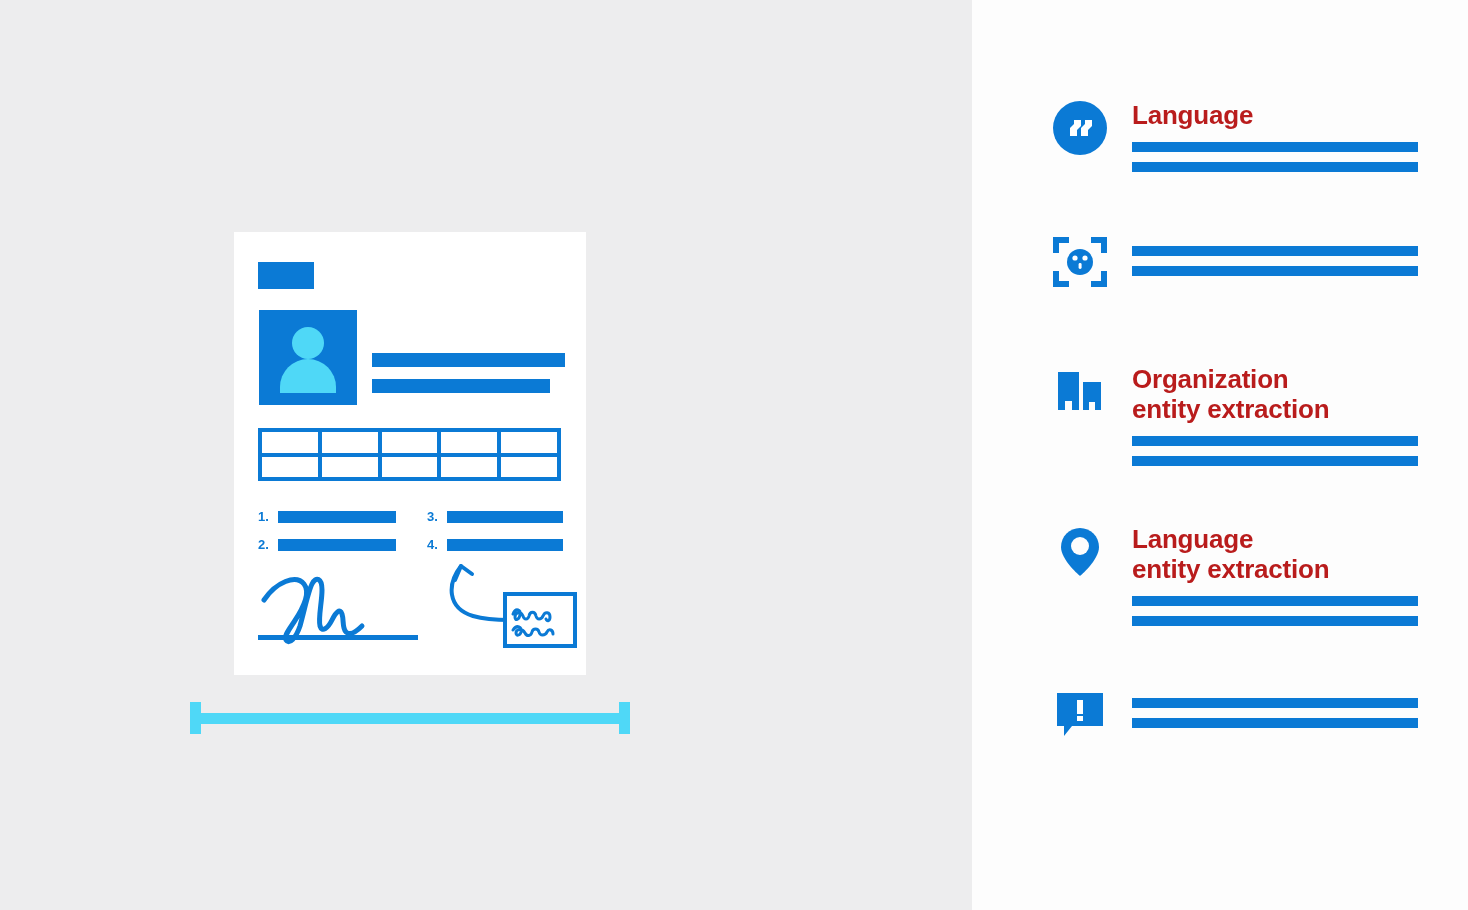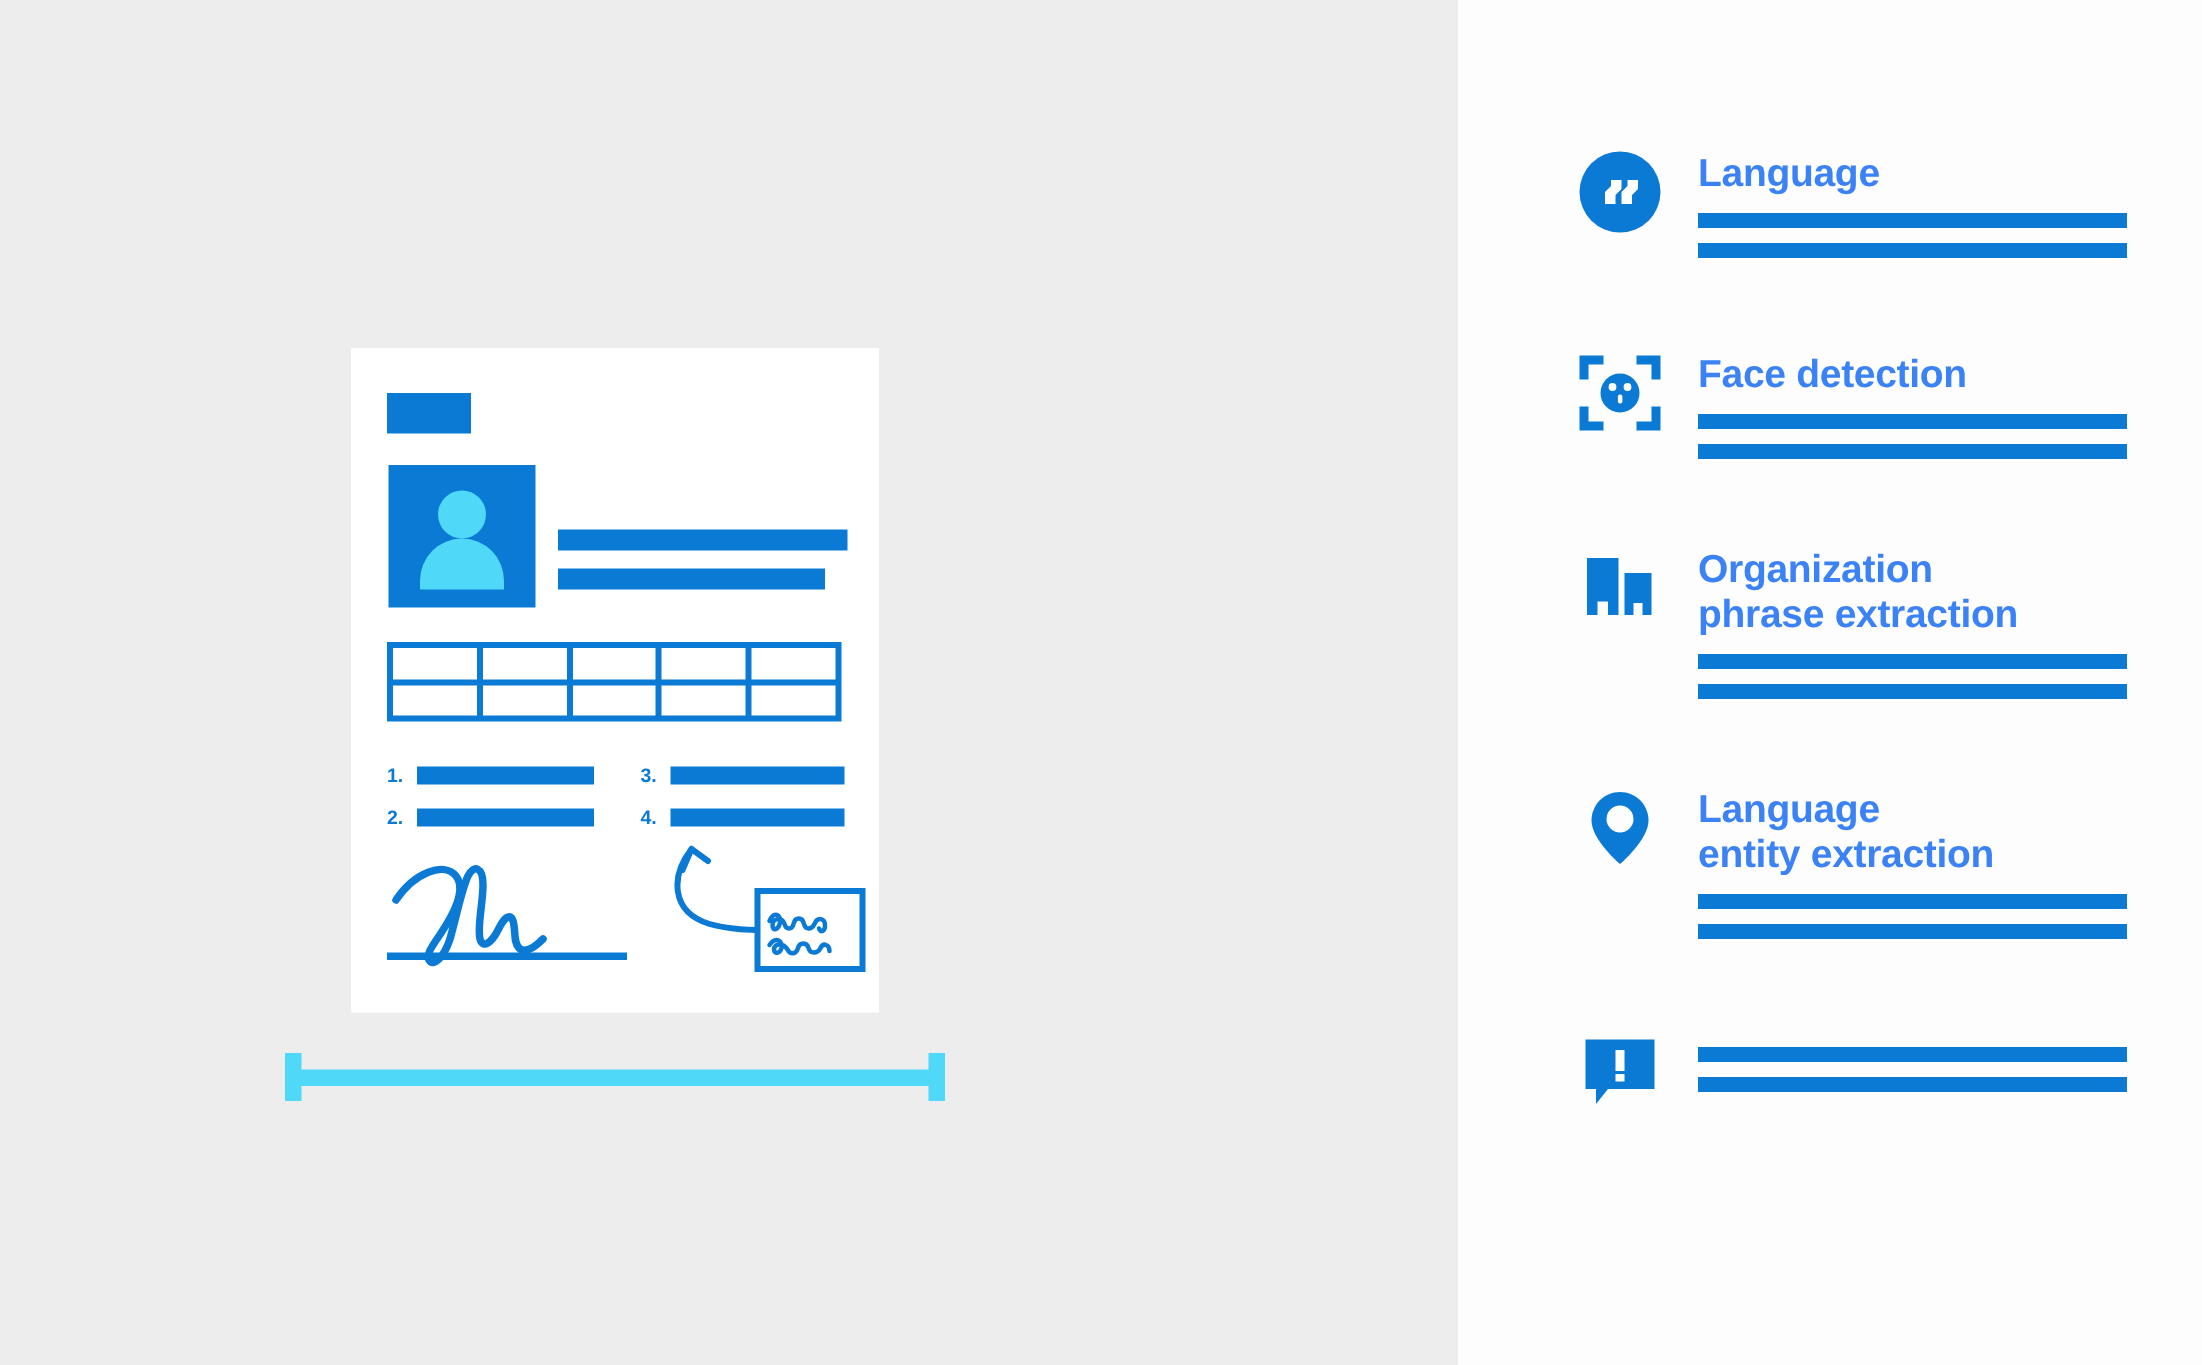--- a/index.html
+++ b/index.html
@@ -165,21 +165,21 @@
     position: absolute;
     left: 0; top: 0;
     width: 56px; height: 56px;
   }
   .feature-body {
     position: absolute;
     left: 80px; top: 0;
     width: 290px;
   }
   .feature-title {
-    color: #3b82f6;
+    color: #b91c1c;
     font-weight: bold;
     font-size: 26px;
     line-height: 1.16;
     letter-spacing: -0.2px;
     white-space: pre-line;
     margin: 0;
   }
   .feature-lines { margin-top: 12px; }
   .feature-line {
     height: 10px;
@@ -292,36 +292,35 @@
         <path d="M42 6 h10 v10"></path>
         <path d="M52 40 v10 h-10"></path>
         <path d="M14 50 H4 V40"></path>
       </g>
       <circle cx="28" cy="28" r="13" fill="#0b7ad5"></circle>
       <circle cx="23" cy="24" r="2.6" fill="#ffffff"></circle>
       <circle cx="33" cy="24" r="2.6" fill="#ffffff"></circle>
       <rect x="26.6" y="29" width="3" height="6" rx="1.4" fill="#ffffff"></rect>
     </svg>
     <div class="feature-body">
-      <p class="feature-title">Face detection</p>
       <div class="feature-lines">
         <div class="feature-line"></div>
         <div class="feature-line"></div>
       </div>
     </div>
   </div>
 
   <div class="feature f-org">
     <svg class="feature-icon" viewBox="0 0 56 56">
       <path d="M6 8 h21 v38 h-7 v-9 h-7 v9 h-7 z" fill="#0b7ad5"></path>
       <path d="M31 18 h18 v28 h-6 v-8 h-6 v8 h-6 z" fill="#0b7ad5"></path>
     </svg>
     <div class="feature-body">
       <p class="feature-title">Organization
-phrase extraction</p>
+entity extraction</p>
       <div class="feature-lines">
         <div class="feature-line"></div>
         <div class="feature-line"></div>
       </div>
     </div>
   </div>
 
   <div class="feature f-location">
     <svg class="feature-icon" viewBox="0 0 56 56">
       <path d="M28 4 C17.5 4 9 12.5 9 23 C9 36 28 52 28 52 C28 52 47 36 47 23 C47 12.5 38.5 4 28 4 z" fill="#0b7ad5"></path>

